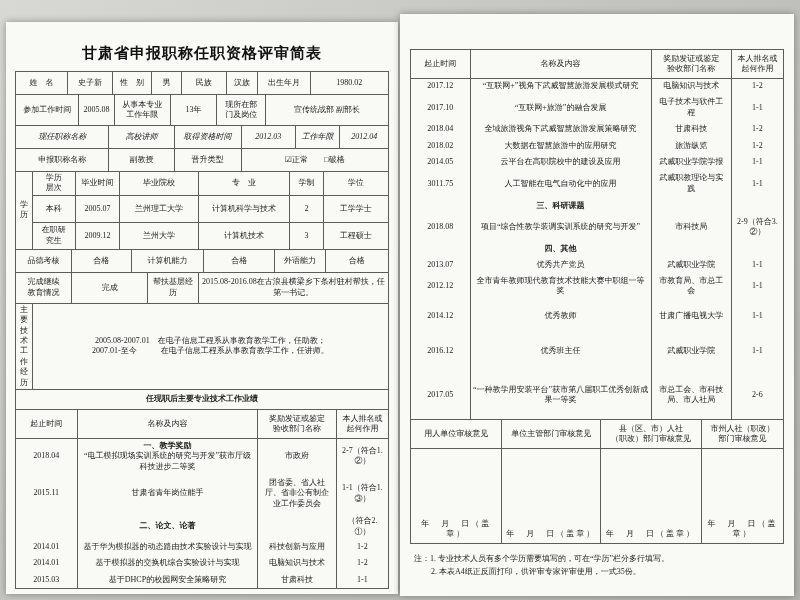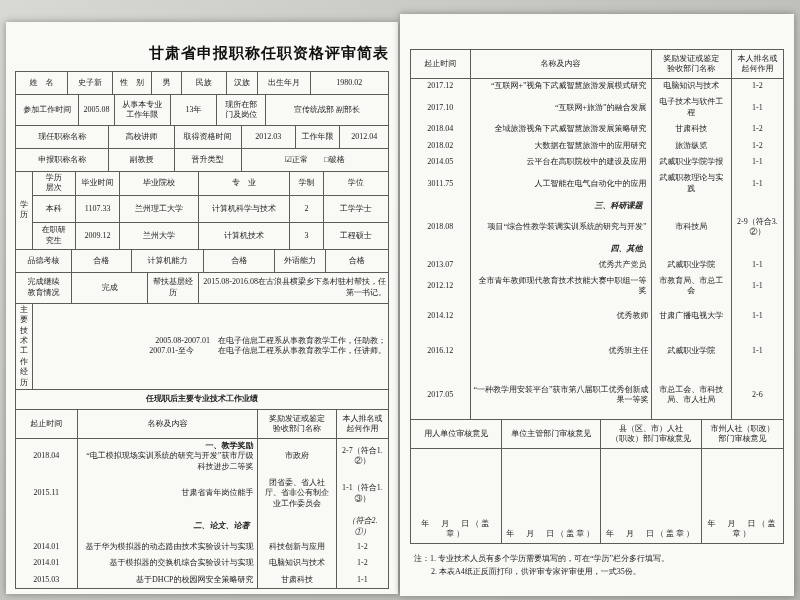--- a/index.html
+++ b/index.html
@@ -2,36 +2,36 @@
 <html><head>
 <meta charset="utf-8">
 <style>
   html,body{margin:0;padding:0;}
   .scene{position:relative;width:800px;height:600px;overflow:hidden;
          background:linear-gradient(135deg,#d8d8d4 0%,#c3c3bf 45%,#b3b3af 100%);
          font-family:"Liberation Serif","DejaVu Serif",serif;color:#262626;}
   .page{position:absolute;background:#f9f9f5;box-shadow:0 0 7px rgba(0,0,0,.35);box-sizing:border-box;}
   .page-left{left:6px;top:22px;width:392px;height:572px;padding:6px 9px;}
   .page-right{left:400px;top:14px;width:394px;height:582px;padding:4px 10px;}
-  .title{text-align:right;font-weight:bold;font-size:15px;letter-spacing:1px;margin:16px 0 9px;color:#111;}
+  .title{text-align:center;font-weight:bold;font-size:15px;letter-spacing:1px;margin:16px 0 9px;color:#111;}
   table.band{border-collapse:collapse;width:100%;table-layout:fixed;margin-top:-1px;}
   .band td{border:1px solid #5c5c58;font-size:8px;line-height:1.3;padding:1px 2px;
            color:#222;word-break:break-all;vertical-align:middle;}
   .c{text-align:center;}
-  .l{text-align:right;}
+  .l{text-align:center;}
   .pre{white-space:pre-line;}
   .b{font-weight:bold;}
   .ul{border-bottom:1px solid #333;padding:0 3px;margin:0 1px;display:inline-block;line-height:1.05;}
-  .hA td{height:20px;} .hB td{height:28px;} .hC td{height:20px;} .hD td{height:20px;}
+  .hA td{height:20px;} .hB td{height:28px;} .hC td{height:20px;font-style:italic;} .hD td{height:20px;}
   .hE td{height:20px;} .rE td{height:24px;} .hF td{height:26px;} .hG td{height:20px;}
   .hH td{height:28px;} .hI td{height:42px;} .hJ td{height:17px;} .hK td{height:26px;}
   table.norow{border-bottom:1px solid #5c5c58;}
   .norow td{border-top:none;border-bottom:none;}
   .rowpad td{padding:3px 4px;}
-  .secrow td{padding:4px 8px 2px;font-style:italic;}
+  .secrow td{padding:4px 8px 2px;}
   .tall td{padding:11px 2px;}
   .taller td{padding:14px 2px;}
   .stampcell{vertical-align:bottom !important;height:92px;margin-top:36px;}
   .stamp{letter-spacing:2px;padding-bottom:3px;font-size:8px;text-align:center;}
   .notes{font-size:8px;line-height:1.55;margin-top:9px;padding-left:4px;color:#222;}
   .notes .n2{padding-left:17px;}
   .spacer-top{height:32px;}
   .revh td{height:26px;}
 </style>
 </head>
@@ -145,21 +145,21 @@
         <td class="c pre">学历
 层次</td>
         <td class="c">毕业时间</td>
         <td class="c">毕业院校</td>
         <td class="c">专　业</td>
         <td class="c">学制</td>
         <td class="c">学位</td>
       </tr>
       <tr class="rE">
         <td class="c">本科</td>
-        <td class="c">1107.33</td>
+        <td class="c">2005.07</td>
         <td class="c">兰州理工大学</td>
         <td class="c">计算机科学与技术</td>
         <td class="c">2</td>
         <td class="c">工学学士</td>
       </tr>
       <tr class="rE">
         <td class="c pre">在职研
 究生</td>
         <td class="c">2009.12</td>
         <td class="c">兰州大学</td>

